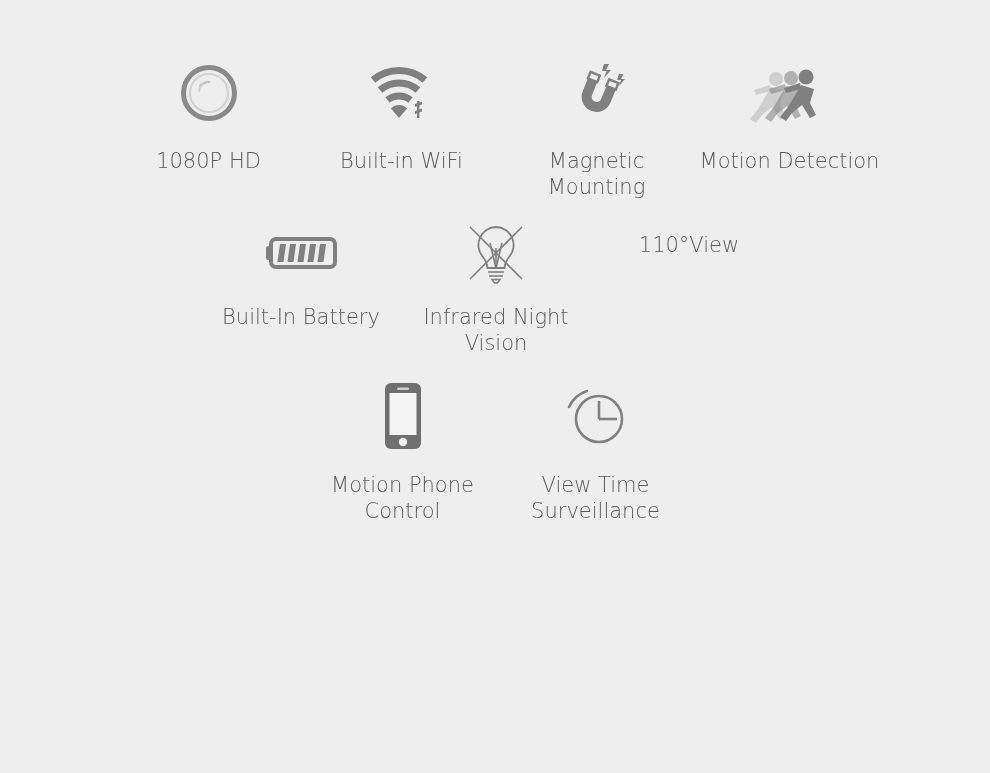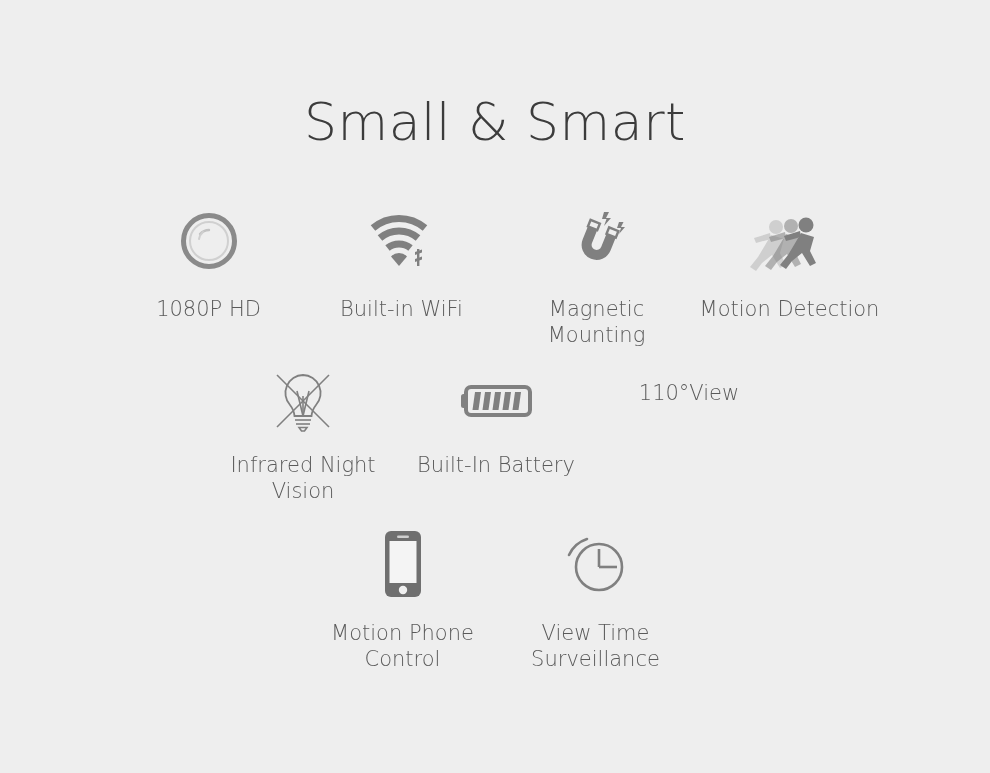--- a/index.html
+++ b/index.html
@@ -88,21 +88,20 @@
   .row-3 .icon-box { height: 80px; }
   .row-3 .label { margin-top: 16px; }
 
   svg { display: block; }
 </style>
 </head>
 <body>
 
 <div class="page">
 
-  <div class="title">Small &amp; Smart</div>
 
   <div class="grid">
 
     <div class="row row-1">
 
       <div class="cell c1">
         <div class="icon-box">
           <svg width="60" height="60" viewBox="0 0 60 60">
             <circle cx="30" cy="30" r="25.5" fill="none" stroke="#8a8a8a" stroke-width="5"></circle>
             <circle cx="30" cy="30" r="19" fill="none" stroke="#d0d0d0" stroke-width="2"></circle>
@@ -166,60 +165,60 @@
           </svg>
         </div>
         <div class="label">Motion Detection</div>
       </div>
 
     </div>
 
     <div class="row row-2">
 
 
-      <div class="cell c2">
-        <div class="icon-box">
-          <svg width="62" height="64" viewBox="0 0 62 64">
-            <path d="M31 6 A18 18 0 0 1 44 36 Q40 41 39.5 47 L22.5 47 Q22 41 18 36 A18 18 0 0 1 31 6 Z" fill="none" stroke="#808080" stroke-width="1.8"></path>
-            <g stroke="#808080" stroke-width="1.6" fill="none">
-              <line x1="23" y1="51" x2="39" y2="51"></line>
-              <line x1="24" y1="55" x2="38" y2="55"></line>
-              <path d="M27 58.5 L35 58.5 L32.5 62 L29.5 62 Z"></path>
-            </g>
-            <g stroke="#808080" stroke-width="1.6" fill="none">
-              <line x1="25" y1="22" x2="31" y2="47"></line>
-              <line x1="37" y1="22" x2="31" y2="47"></line>
-              <line x1="31" y1="27" x2="31" y2="47"></line>
-            </g>
-            <g stroke="#808080" stroke-width="1.6">
-              <line x1="5" y1="6" x2="57" y2="58"></line>
-              <line x1="57" y1="6" x2="5" y2="58"></line>
-            </g>
-          </svg>
-        </div>
-        <div class="label">Infrared Night Vision</div>
-      </div>
-
       <div class="cell c3">
         <div class="icon-box">
           <svg width="74" height="42" viewBox="0 0 74 42">
             <rect x="2" y="14" width="7" height="14" rx="2.5" fill="#808080"></rect>
             <rect x="7" y="7" width="64" height="28" rx="5" fill="none" stroke="#808080" stroke-width="4"></rect>
             <g fill="#808080">
               <path d="M16 12 L22 12 L19.5 30 L13.5 30 Z"></path>
               <path d="M26 12 L32 12 L29.5 30 L23.5 30 Z"></path>
               <path d="M36 12 L42 12 L39.5 30 L33.5 30 Z"></path>
               <path d="M46 12 L52 12 L49.5 30 L43.5 30 Z"></path>
               <path d="M56 12 L62 12 L59.5 30 L53.5 30 Z"></path>
             </g>
           </svg>
         </div>
         <div class="label">Built-In Battery</div>
       </div>
 
+      <div class="cell c2">
+        <div class="icon-box">
+          <svg width="62" height="64" viewBox="0 0 62 64">
+            <path d="M31 6 A18 18 0 0 1 44 36 Q40 41 39.5 47 L22.5 47 Q22 41 18 36 A18 18 0 0 1 31 6 Z" fill="none" stroke="#808080" stroke-width="1.8"></path>
+            <g stroke="#808080" stroke-width="1.6" fill="none">
+              <line x1="23" y1="51" x2="39" y2="51"></line>
+              <line x1="24" y1="55" x2="38" y2="55"></line>
+              <path d="M27 58.5 L35 58.5 L32.5 62 L29.5 62 Z"></path>
+            </g>
+            <g stroke="#808080" stroke-width="1.6" fill="none">
+              <line x1="25" y1="22" x2="31" y2="47"></line>
+              <line x1="37" y1="22" x2="31" y2="47"></line>
+              <line x1="31" y1="27" x2="31" y2="47"></line>
+            </g>
+            <g stroke="#808080" stroke-width="1.6">
+              <line x1="5" y1="6" x2="57" y2="58"></line>
+              <line x1="57" y1="6" x2="5" y2="58"></line>
+            </g>
+          </svg>
+        </div>
+        <div class="label">Infrared Night Vision</div>
+      </div>
+
       <div class="cell c4">
         <div class="label">110°View</div>
       </div>
 
     </div>
 
     <div class="row row-3">
 
       <div class="cell c1">
         <div class="icon-box">

